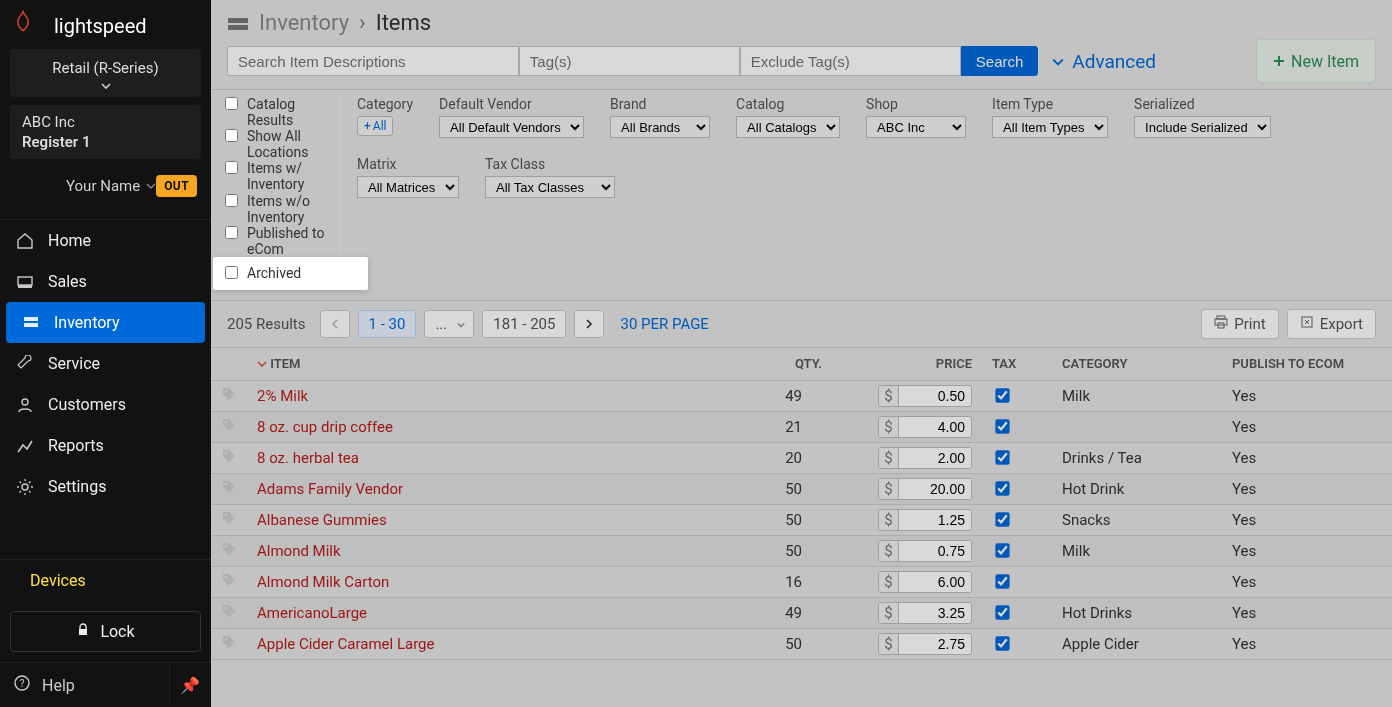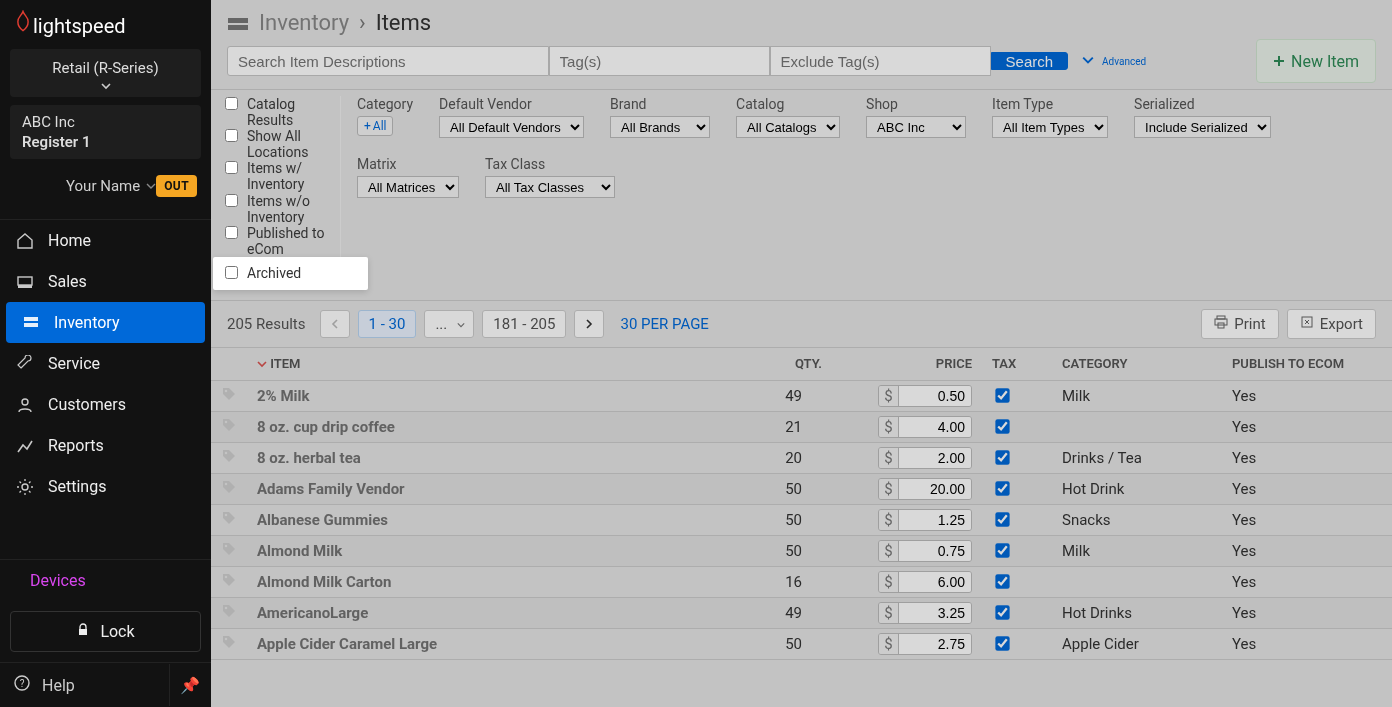--- a/index.html
+++ b/index.html
@@ -5,21 +5,21 @@
   * { box-sizing: border-box; }
   html, body { margin: 0; padding: 0; height: 100%; font-family: -apple-system, BlinkMacSystemFont, "Segoe UI", Roboto, Helvetica, Arial, sans-serif; font-size: 14px; color: #333; }
   body { display: flex; width: 1392px; height: 707px; overflow: hidden; background: #f5f5f5; }
 
   
   .sidebar {
     width: 211px; background: #121212; color: #ddd; display: flex; flex-direction: column;
     flex-shrink: 0;
   }
   .brand {
-    display: flex; align-items: center; gap: 1px; padding: 10px 14px 12px; color: #fff;
+    display: flex; align-items: center; gap: 22px; padding: 10px 14px 12px; color: #fff;
     font-size: 20px; font-weight: 400;
   }
   .brand svg { width: 18px; height: 22px; }
   .brand-name { position: relative; top: 2px; }
 
   .retail-select {
     margin: 0 10px 8px; background: #1e1e1e; border-radius: 4px; padding: 10px 12px;
     display: flex; align-items: center; justify-content: space-between; font-size: 15px; flex-direction: column;
   }
   .chev-down-ico { width: 10px; height: 10px; }
@@ -44,21 +44,21 @@
   .nav a {
     display: flex; align-items: center; gap: 14px; padding: 11px 16px; color: #eee;
     text-decoration: none; font-size: 16px;
   }
   .nav a.current { background: #0069d9; color: #fff; border-radius: 4px; margin: 0 6px; }
   .nav a .nav-ico { width: 18px; height: 18px; opacity: 0.9; display: inline-flex; align-items: center; justify-content: center; }
 
   .sidebar-spacer { flex: 1; }
 
   .devices-link {
-    display: flex; align-items: center; gap: 14px; padding: 11px 16px; color: #d946ef; font-size: 16px;
+    display: flex; align-items: center; gap: 14px; padding: 11px 16px; color: #fde047; font-size: 16px;
     border-top: 1px solid #222;
   }
   .lock-btn {
     margin: 10px; border: 1px solid #333; border-radius: 4px; text-align: center;
     padding: 10px; color: #eee; font-size: 16px; display: flex; align-items: center; justify-content: center; gap: 10px;
   }
   .help-row {
     border-top: 1px solid #222; display: flex; align-items: center; justify-content: space-between;
     padding: 12px 14px; color: #ccc; font-size: 16px;
   }
@@ -83,24 +83,24 @@
 
   .search-row { display: flex; gap: 0; padding: 0 16px 12px; align-items: center; }
   .search-row input[type=text] {
     height: 30px; border: 1px solid #c6c6c6; padding: 0 10px; font-size: 15px; color: #555;
     background: #fff;
   }
   .search-row .flex-first { flex: 3; border-top-left-radius: 3px; border-bottom-left-radius: 3px; min-width: 280px; }
   .search-row .flex-mid { flex: 1.3; border-left: none; }
   .search-row .flex-mid2 { flex: 1.3; border-left: none; }
   .btn-search {
-    height: 18px; background: #0069d9; color: #fff; border: 1px solid #0069d9; padding: 0 14px;
+    height: 30px; background: #0069d9; color: #fff; border: 1px solid #0069d9; padding: 0 14px;
     font-size: 15px; cursor: pointer; border-top-right-radius: 3px; border-bottom-right-radius: 3px;
   }
-  .btn-advanced { margin-left: 14px; color: #0069d9; font-size: 10px; display: inline-flex; align-items: center; gap: 8px; cursor: pointer; }
+  .btn-advanced { margin-left: 14px; color: #0069d9; font-size: 19px; display: inline-flex; align-items: center; gap: 8px; cursor: pointer; }
   .spacer-flex { flex: 1; }
   .btn-new-item {
     align-self: stretch; display: inline-flex; align-items: center; gap: 6px;
     padding: 0 16px; background: #eaf3ea; color: #2e8b57; font-size: 16px; border: 1px solid #cfe4cf;
     border-radius: 4px; height: 44px; margin: -6px 0 -6px 10px;
   }
 
   .filter-area {
     display: flex; border-top: 1px solid #ccc; border-bottom: 1px solid #ccc; background: #e6e6e6;
     padding: 6px 10px 10px 10px;
@@ -154,21 +154,21 @@
   thead th {
     text-align: left; padding: 8px 10px; color: #555; font-weight: 600; font-size: 13px;
     border-bottom: 1px solid #ccc; background: #e6e6e6;
   }
   tbody td {
     padding: 4px 10px; border-bottom: 1px solid #ccc; vertical-align: middle; height: 26px;
     background: #e6e6e6;
   }
   tbody tr:nth-child(even) td { background: #e1e1e1; }
   .tag-ico { color: #bfbfbf; }
-  .item-link { color: #737373; text-decoration: none; font-weight: 700; }
+  .item-link { color: #b91c1c; text-decoration: none; font-weight: 400; }
   .qty-cell { text-align: right; padding-right: 30px; }
   .price-cell { text-align: right; white-space: nowrap; }
   .price-box {
     display: inline-flex; height: 22px; border: 1px solid #bbb; border-radius: 3px; overflow: hidden;
     align-items: stretch;
   }
   .price-box .cur {
     width: 20px; background: #f0f0f0; border-right: 1px solid #bbb; display: inline-flex;
     align-items: center; justify-content: center; color: #777;
   }

